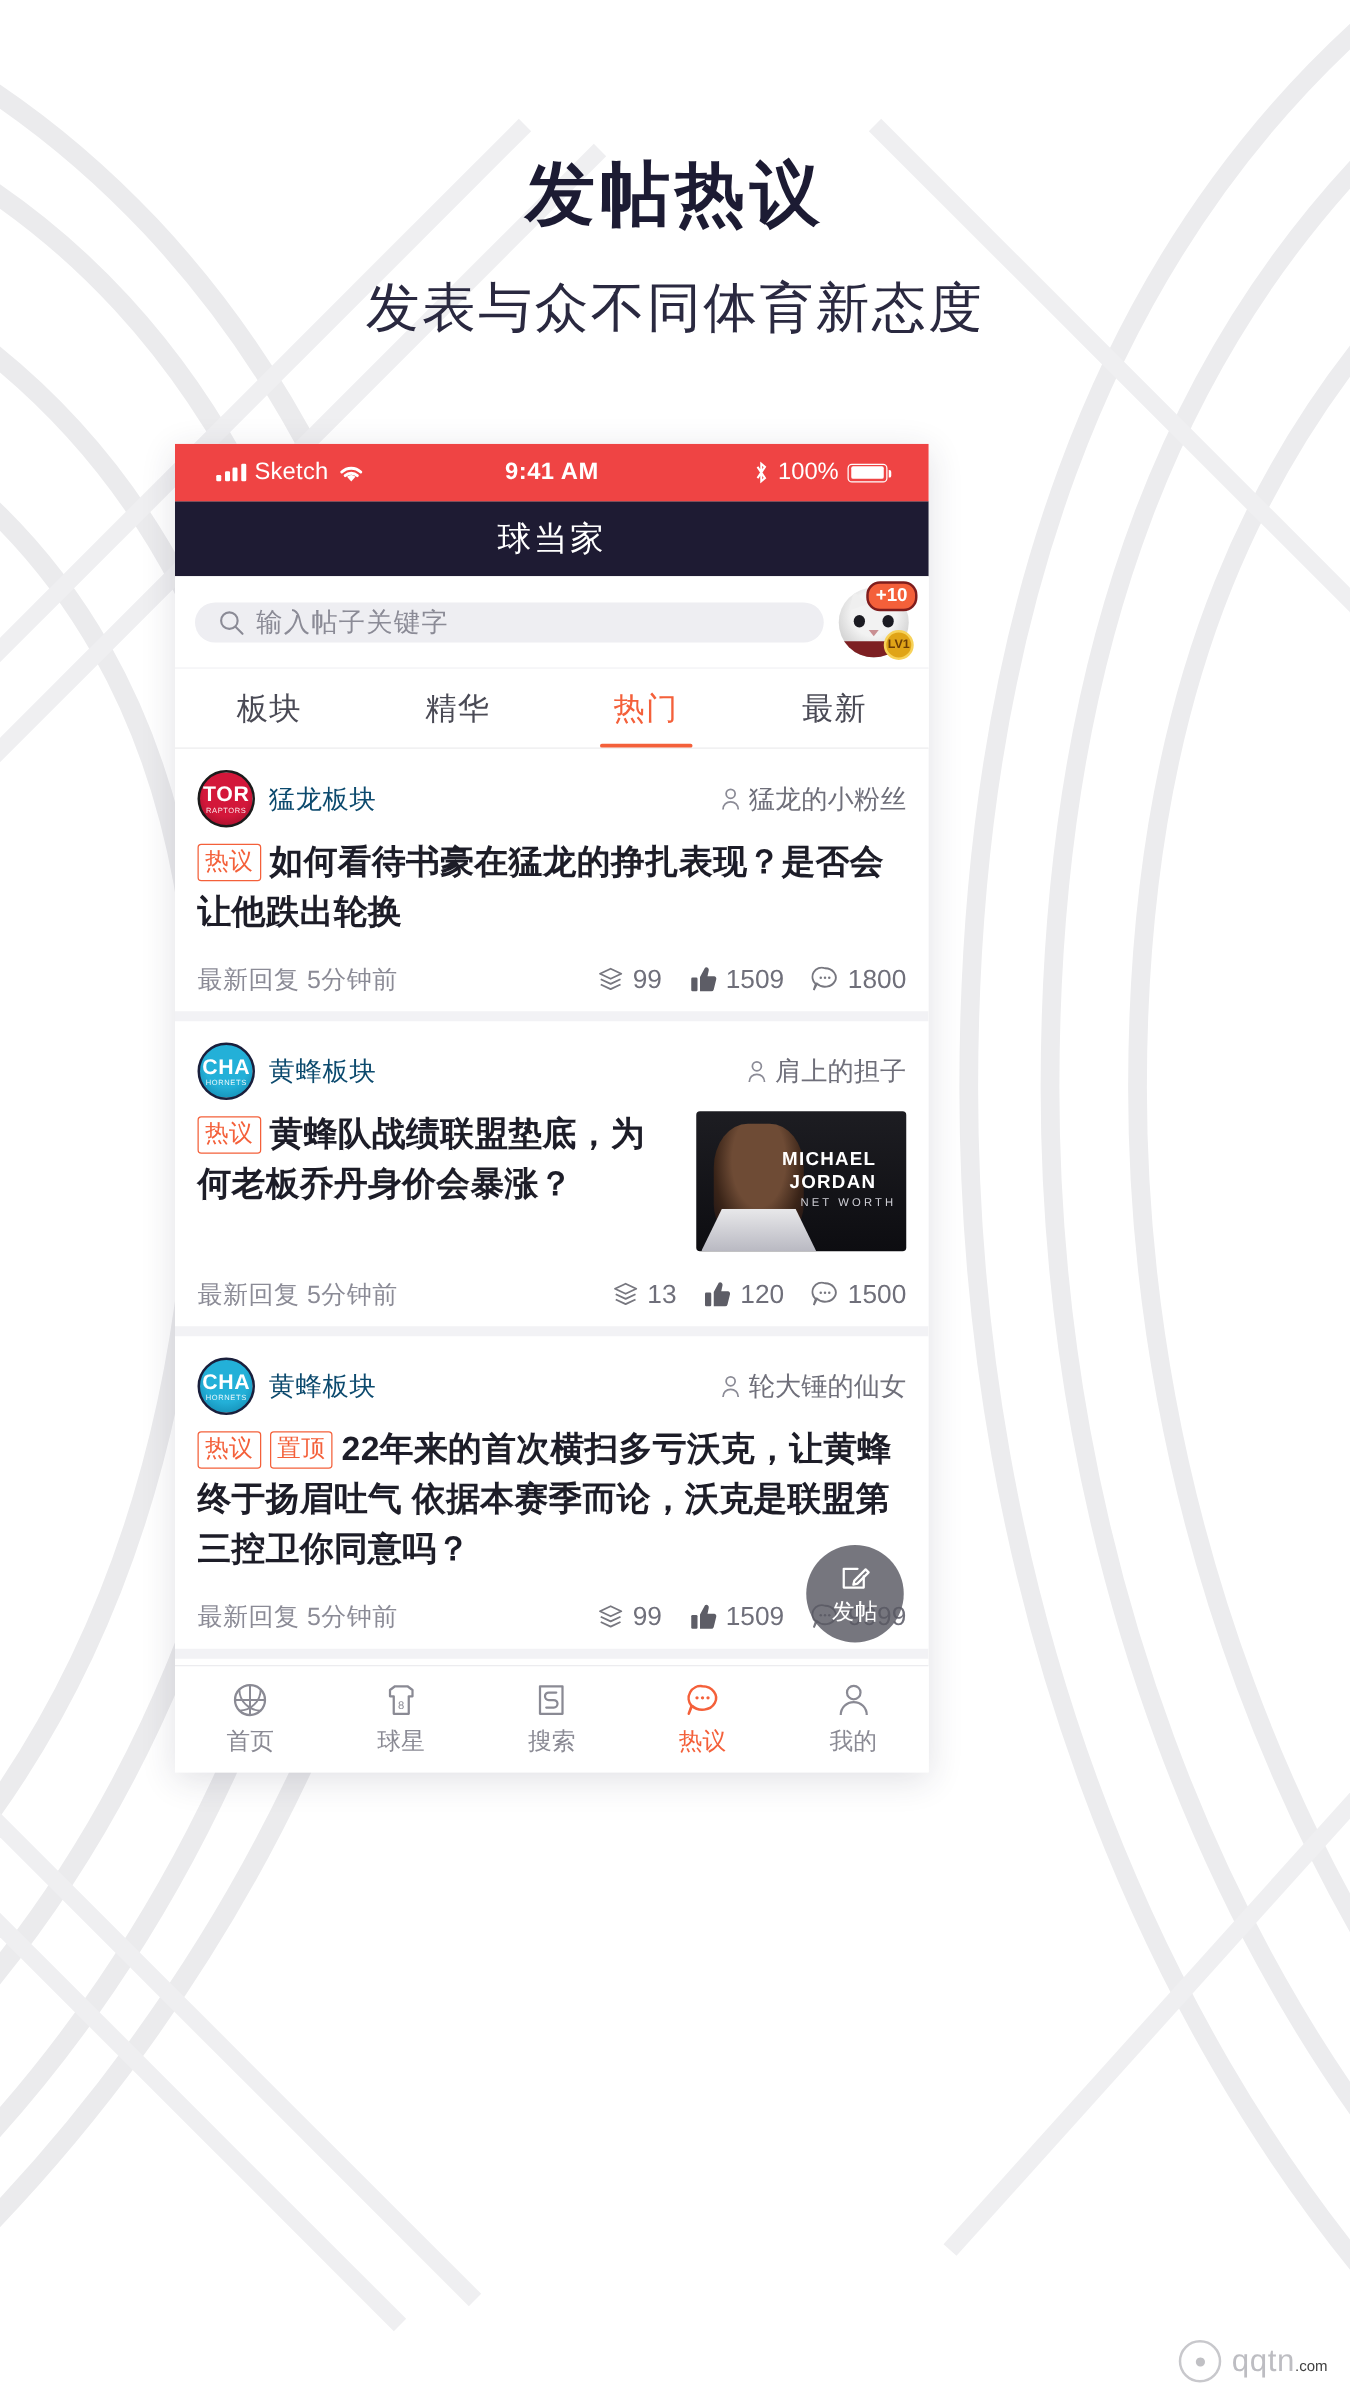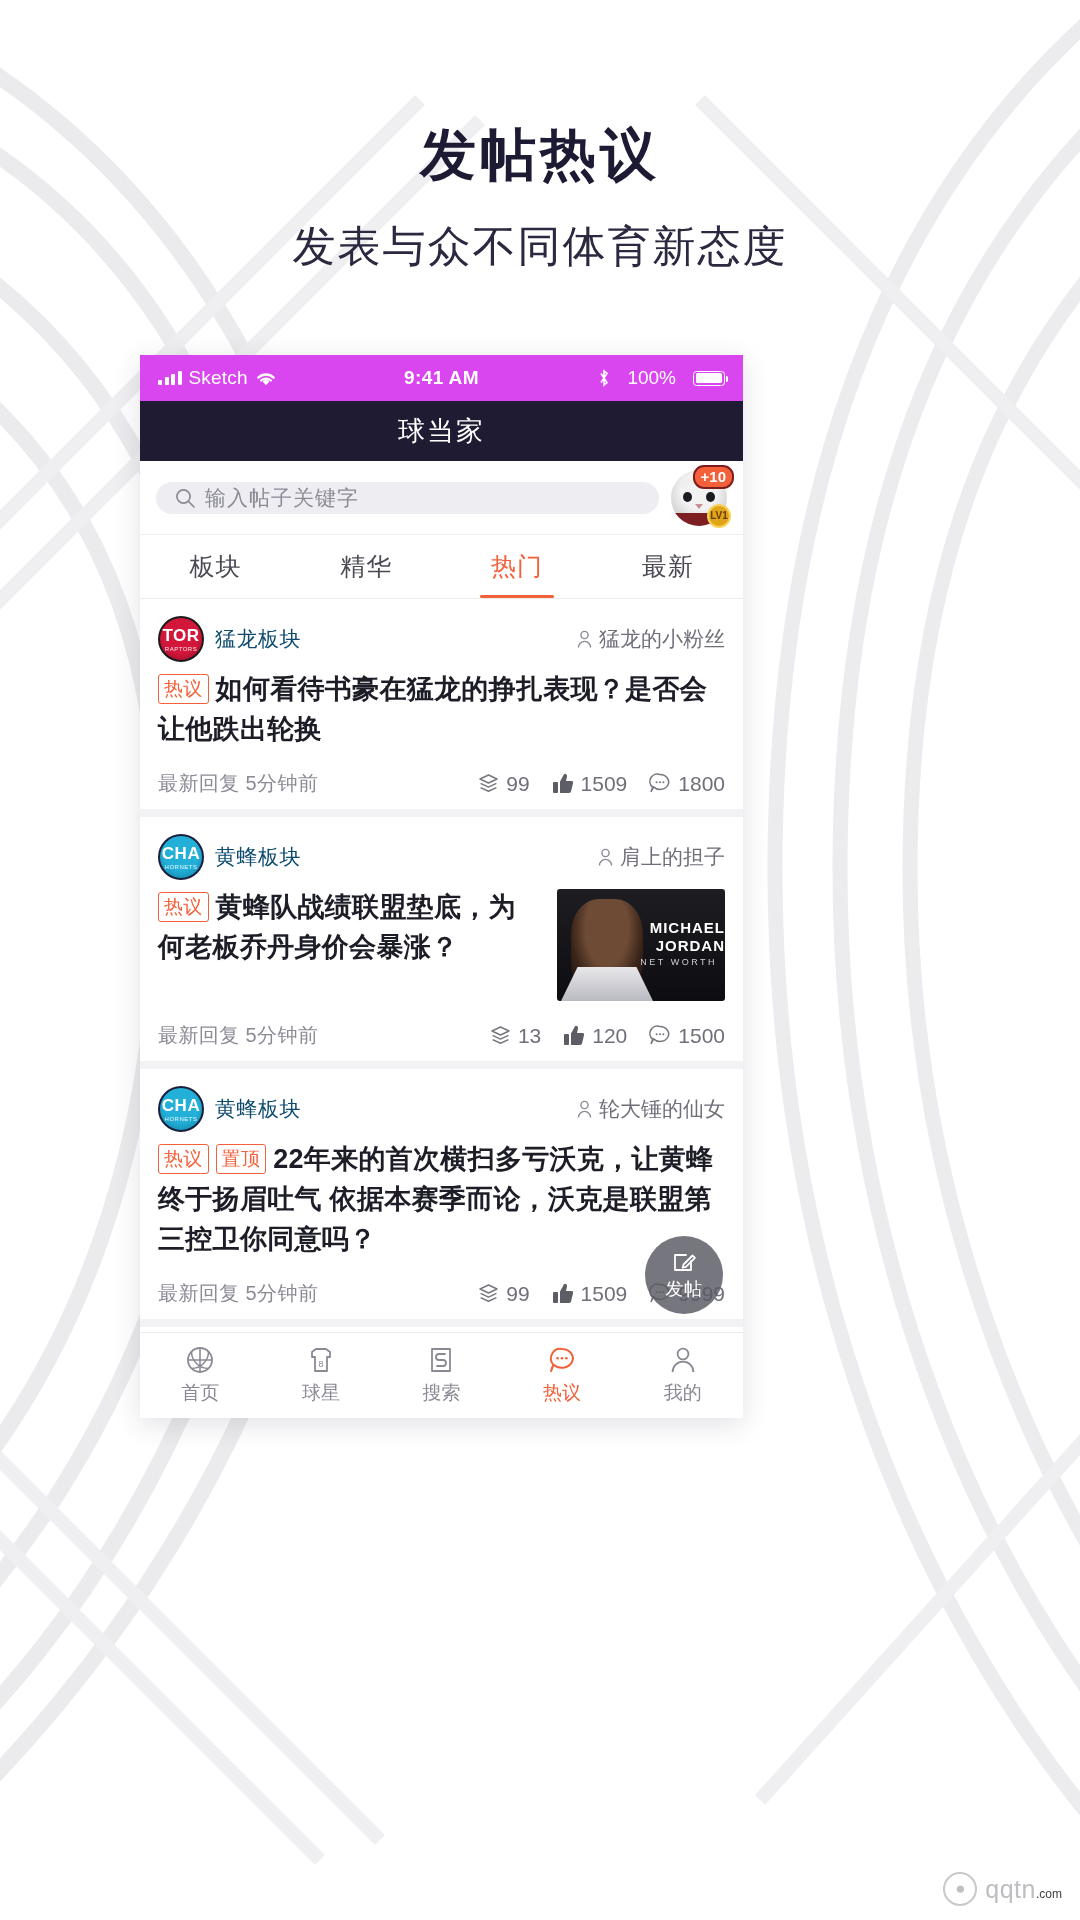--- a/index.html
+++ b/index.html
@@ -38,36 +38,36 @@
     width:603px; height:1063px;
     background:#ffffff;
     z-index:3;
     box-shadow:0 6px 26px rgba(40,40,70,.14);
     overflow:hidden;
     display:flex; flex-direction:column;
   }
 
   
   .statusbar {
-    height:46px; background:#d946ef; color:#fff;
-    display:flex; align-items:center; padding:0 18px;
+    height:46px; background:#ef4444; color:#fff;
+    display:flex; align-items:center; padding:0 33px;
     font-size:19px; position:relative; flex:none;
   }
   .sb-left { display:flex; align-items:center; gap:7px; }
   .sig { display:flex; align-items:flex-end; gap:2.5px; height:14px; }
   .sig i { width:4px; background:#fff; border-radius:1px; display:block; }
   .sig i:nth-child(1){height:5px}.sig i:nth-child(2){height:8px}
   .sig i:nth-child(3){height:11px}.sig i:nth-child(4){height:14px}
   .sb-carrier { font-size:19px; letter-spacing:.2px; }
   .sb-center {
     position:absolute; left:0; right:0; text-align:center;
     font-size:19px; font-weight:600; letter-spacing:.4px;
   }
   .sb-right {
-    margin-left:auto; display:flex; align-items:center; gap:17px;
+    margin-left:auto; display:flex; align-items:center; gap:7px;
     font-size:19px; position:relative; z-index:2;
   }
   .batt { width:32px; height:15px; border:1.6px solid #fff; border-radius:3.5px;
           position:relative; padding:1.6px; }
   .batt::after { content:""; position:absolute; right:-4px; top:4px; width:2.4px;
                  height:6px; background:#fff; border-radius:0 1.5px 1.5px 0; }
   .batt i { display:block; width:100%; height:100%; background:#fff; border-radius:1.5px; }
 
   
   .navbar {
@@ -156,21 +156,21 @@
   .card-body .txt { flex:1; }
   .thumb {
     width:168px; height:112px; flex:none; border-radius:3px; overflow:hidden;
     background:linear-gradient(#1d1d22,#0d0d11); position:relative; margin-top:8px;
   }
   .thumb .face { position:absolute; left:14px; top:10px; width:72px; height:92px;
     background:radial-gradient(ellipse at 50% 32%, #6e4b35 0 42%, #3a2418 70%, #181014 100%);
     border-radius:38% 38% 30% 30%; }
   .thumb .shirt { position:absolute; left:4px; bottom:0; width:92px; height:34px;
     background:linear-gradient(#e8e8ea,#b9b9c2); clip-path:polygon(18% 0,82% 0,100% 100%,0 100%); }
-  .thumb .t1 { position:absolute; right:0; top:30px; color:#fff; font-size:15px;
+  .thumb .t1 { position:absolute; right:24px; top:30px; color:#fff; font-size:15px;
     font-weight:bold; letter-spacing:1px; text-align:right; line-height:18px; }
   .thumb .t2 { position:absolute; right:8px; top:68px; color:#cfcfd6; font-size:9px;
     letter-spacing:2.5px; text-align:right; }
 
   .card-foot { display:flex; align-items:center; margin-top:14px; padding-top:6px;
                border-top:1px solid transparent; }
   .reply { font-size:20px; color:#8b8b96; letter-spacing:.4px; }
   .stats { margin-left:auto; display:flex; align-items:center; gap:22px;
            font-size:21px; color:#6f6f7a; }
   .stat { display:flex; align-items:center; gap:7px; }

